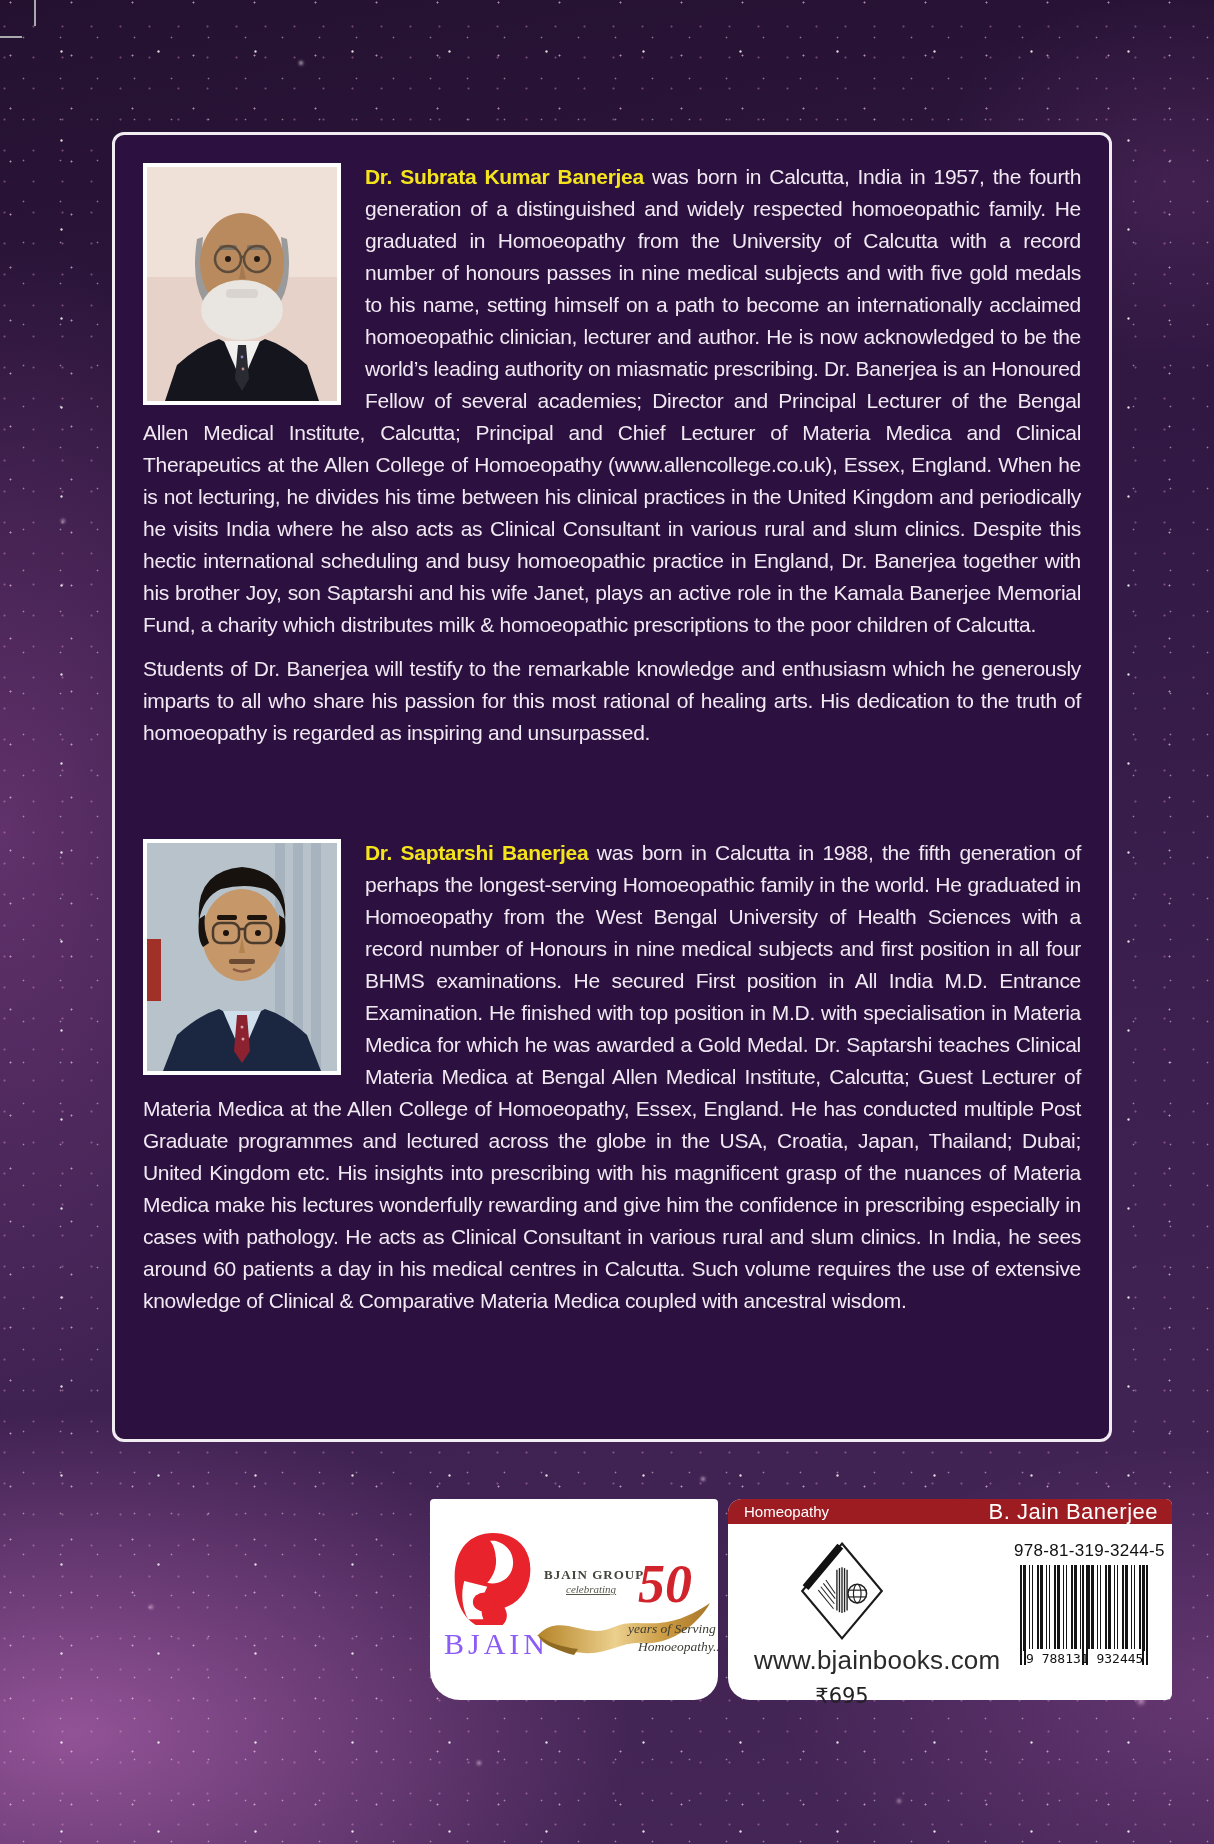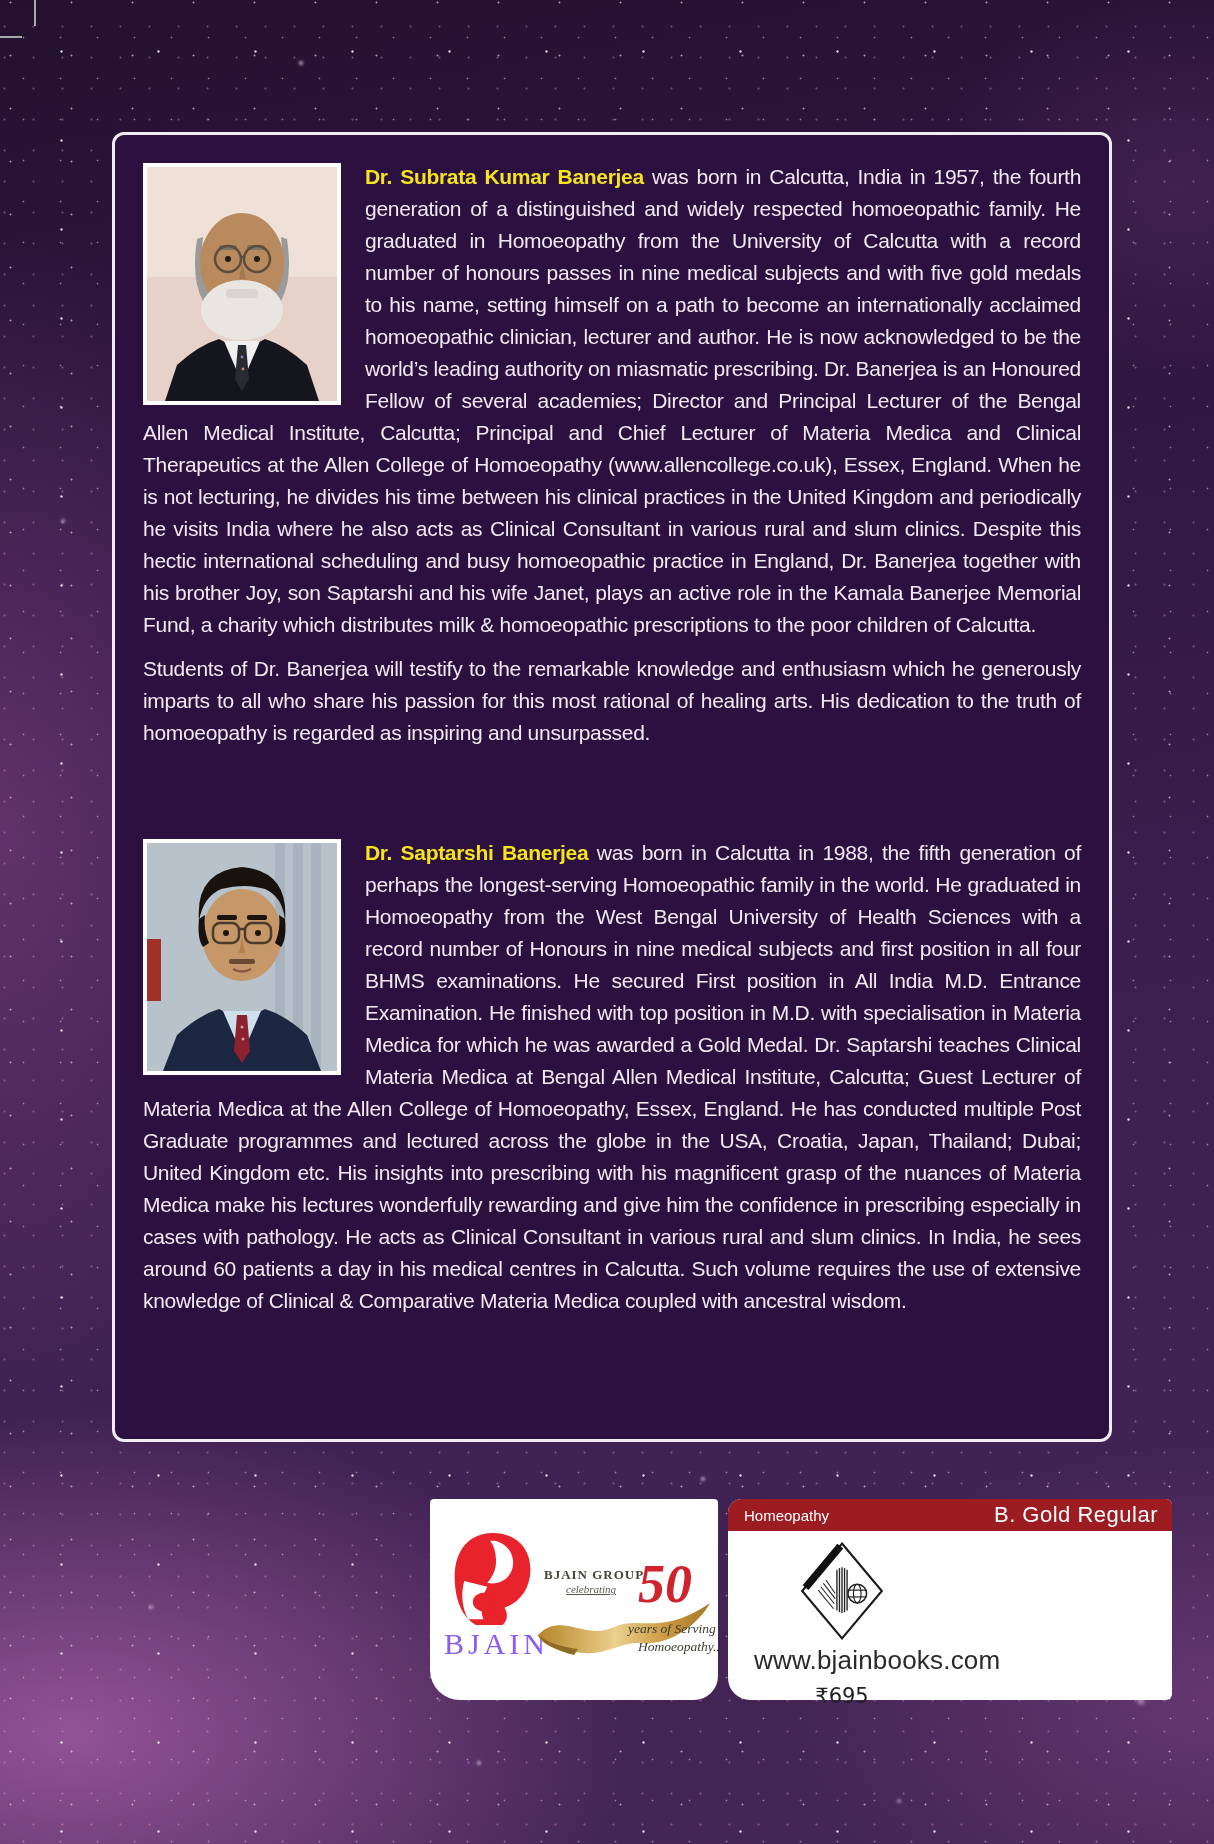--- a/index.html
+++ b/index.html
@@ -80,21 +80,21 @@
   .grp-cel{position:absolute;left:24px;top:20px;font-family:"Liberation Serif",serif;font-style:italic;
     font-size:11px;color:#55554a;text-decoration:underline;}
   .grp-50{position:absolute;left:96px;top:-6px;font-family:"Liberation Serif",serif;font-weight:bold;
     font-style:italic;font-size:54px;line-height:1;color:#d0232b;}
   .grp-t1{position:absolute;left:86px;top:58px;font-family:"Liberation Serif",serif;font-style:italic;
     font-size:13.5px;color:#3b3b32;white-space:nowrap;}
   .grp-t2{position:absolute;left:96px;top:76px;font-family:"Liberation Serif",serif;font-style:italic;
     font-size:13.5px;color:#3b3b32;white-space:nowrap;}
 
   .red-bar{
-    position:absolute;left:0;top:0;right:0;height:32px;background:#9c1c22;
+    position:absolute;left:0;top:0;right:0;height:25px;background:#9c1c22;
     border-radius:14px 6px 0 0;display:flex;align-items:center;justify-content:space-between;
     padding:0 14px 0 16px;box-sizing:border-box;color:#fff;
   }
   .red-bar .cat{font-size:15px;}
   .red-bar .edition{font-size:22px;letter-spacing:0.5px;}
   .pub-col{position:absolute;left:26px;top:42px;width:176px;text-align:center;}
   .pub-col .diamond{width:86px;height:100px;margin:0 auto;display:block;}
   .pub-web{margin-top:4px;font-size:26px;color:#2a2a2a;letter-spacing:0.2px;}
   .pub-price{margin-top:8px;font-size:21px;color:#222;font-family:"DejaVu Sans",sans-serif;}
   .bar-col{position:absolute;left:286px;top:42px;width:140px;text-align:center;}
@@ -215,21 +215,21 @@
     <span class="grp-cel">celebrating</span>
     <span class="grp-50">50</span>
     <span class="grp-t1">years of Serving</span>
     <span class="grp-t2">Homoeopathy...</span>
   </div>
 </div>
 
 <div class="card card-right">
   <div class="red-bar">
     <span class="cat">Homeopathy</span>
-    <span class="edition">B. Gold Regular</span>
+    <span class="edition">B. Jain Banerjee</span>
   </div>
   <div class="pub-col">
     <svg class="diamond" viewBox="0 0 100 118">
       <polygon points="50,3 97,59 50,115 3,59" fill="#ffffff" stroke="#1a1a1a" stroke-width="2.5"></polygon>
       <line x1="48" y1="6" x2="7" y2="55" stroke="#111" stroke-width="9"></line>
       <g stroke="#222" stroke-width="1.6">
         <line x1="44" y1="34" x2="44" y2="82"></line>
           <line x1="47" y1="32" x2="47" y2="84"></line>
         <line x1="50" y1="31" x2="50" y2="85"></line>
           <line x1="53" y1="32" x2="53" y2="84"></line>
@@ -242,13 +242,26 @@
           <line x1="31" y1="46" x2="42" y2="62"></line>
       </g>
       <circle cx="68" cy="62" r="11" fill="#fff" stroke="#222" stroke-width="1.8"></circle>
       <ellipse cx="68" cy="62" rx="4.5" ry="11" fill="none" stroke="#222" stroke-width="1.4"></ellipse>
       <line x1="57" y1="58" x2="79" y2="58" stroke="#222" stroke-width="1.4"></line>
       <line x1="57" y1="66" x2="79" y2="66" stroke="#222" stroke-width="1.4"></line>
     </svg>
     <div class="pub-web">www.bjainbooks.com</div>
     <div class="pub-price">₹695</div>
   </div>
+  <div class="bar-col">
+    <div class="isbn">978-81-319-3244-5</div>
+    <div class="barcode">
+      <div class="bars"></div>
+      <div class="guard g1"></div>
+      <div class="guard g2"></div>
+      <div class="guard g3"></div>
+      <div class="guard g4"></div>
+      <div class="guard g5"></div>
+      <div class="guard g6"></div>
+      <div class="digits">9 788131 932445</div>
+    </div>
+  </div>
 </div>
 
 </body></html>

